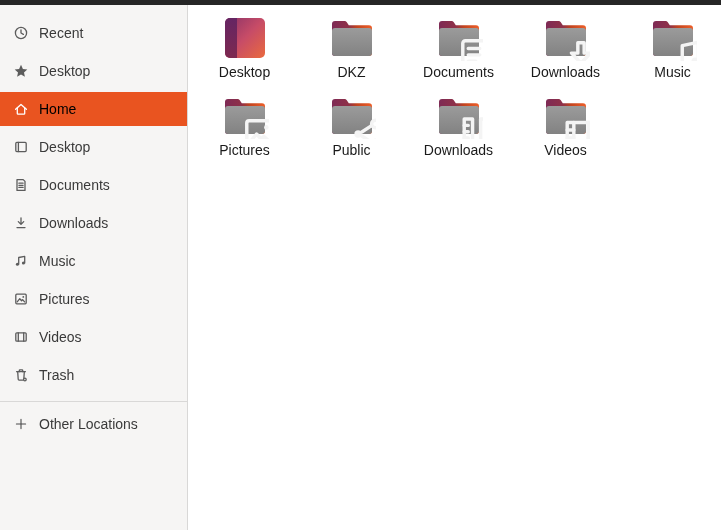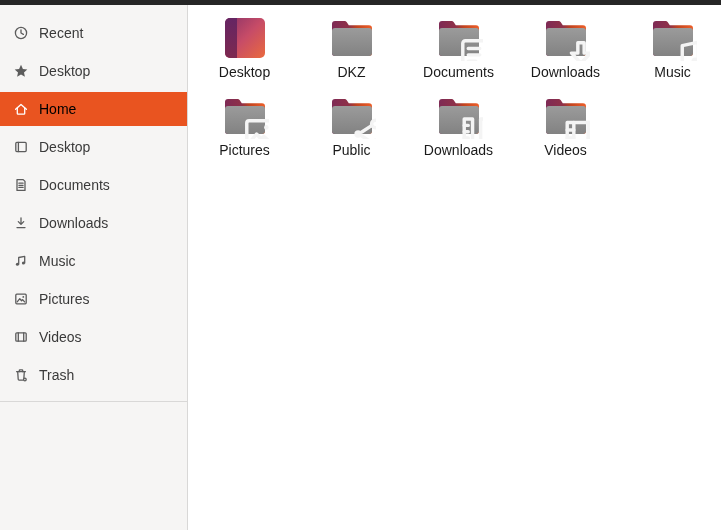--- a/index.html
+++ b/index.html
@@ -174,20 +174,28 @@
                 <path d="M3.6 4.7 H12.4"></path>
                 <path d="M6.3 4.7 V3.5 Q6.3 2.9 6.9 2.9 H9.1 Q9.7 2.9 9.7 3.5 V4.7"></path>
                 <path d="M4.7 4.7 5.2 12.3 Q5.25 13.1 6.1 13.1 H9.9 Q10.75 13.1 10.8 12.3 L11.3 4.7"></path>
                 <circle cx="11.9" cy="12.5" r="1.3" fill="#f6f5f4"></circle>
               </svg>
             </span>
             <span>Trash</span>
           </div>
         </nav>
       <div class="side-sep"></div>
+      <div class="side-item">
+        <span class="icon">
+            <svg viewBox="0 0 16 16" fill="none" stroke="#4a4a4a" stroke-width="1.1" stroke-linecap="round">
+              <path d="M8 3.4 V12.6 M3.4 8 H12.6"></path>
+            </svg>
+          </span>
+        <span>Other Locations</span>
+      </div>
     </aside>
     <main class="files" id="file-grid">
         <div class="file-item">
           <span class="big-icon">
             <svg viewBox="0 0 48 46">
     <rect x="4" y="3" width="40" height="40" rx="5" fill="url(#gDesk)"></rect>
     <rect x="4" y="3" width="12" height="40" fill="url(#gBand)" clip-path="url(#deskClip)"></rect>
             </svg>
           </span>
           <div class="name">Desktop</div>

